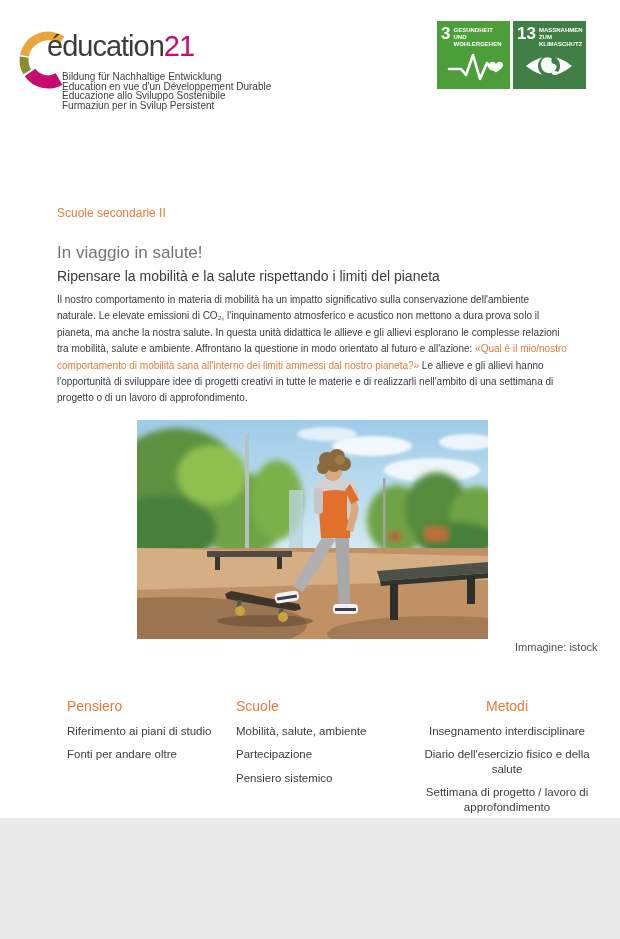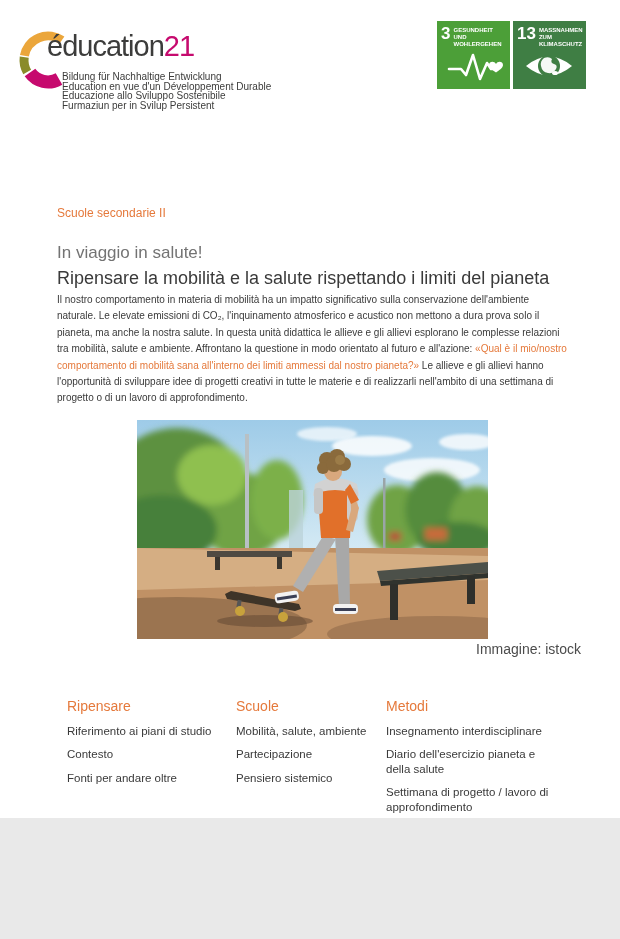--- a/index.html
+++ b/index.html
@@ -18,33 +18,33 @@
   .sdg{position:absolute;top:21px;width:73px;height:68px;color:#fff;}
   .sdg.g3{left:437px;}
   .sdg.g13{left:513px;}
   .sdg .head{display:flex;align-items:flex-start;padding:4px 3px 0 4px;}
   .sdg .n{font-size:17px;font-weight:bold;line-height:17px;margin-right:3px;}
   .sdg .lbl{font-size:6px;font-weight:bold;line-height:6.8px;letter-spacing:0;padding-top:2px;}
   .sdg svg{position:absolute;left:0;bottom:2px;}
   
   .audience{position:absolute;left:57px;top:206px;font-size:12px;color:#e5793b;}
   .title{position:absolute;left:57px;top:243px;font-size:17px;color:#737373;}
-  .subtitle{position:absolute;left:57px;top:268px;font-size:18px;color:#3a3a3a;}
+  .subtitle{position:absolute;left:57px;top:268px;font-size:14px;color:#3a3a3a;}
   .body-par{position:absolute;left:57px;top:292px;width:512px;font-size:10px;line-height:16.4px;color:#3a3a3a;}
   .body-par .quote{color:#e5793b;}
   
   .photo{position:absolute;left:137px;top:420px;width:351px;height:219px;overflow:hidden;}
-  .caption{position:absolute;left:476px;top:641px;font-size:14px;color:#4c4c4c;text-align:center;}
+  .caption{position:absolute;left:515px;top:641px;font-size:11px;color:#4c4c4c;text-align:center;}
   
   .col{position:absolute;top:699px;font-size:11.5px;line-height:14.5px;}
   .col .h{font-size:14px;color:#e5793b;margin:0 0 10px 0;}
   .col .item{margin:0 0 9px 0;color:#3a3a3a;}
   .col.c1{left:67px;width:175px;}
   .col.c2{left:236px;width:150px;}
-  .col.c3{left:386px;width:172px;}
+  .col.c3{left:421px;width:172px;text-align:center;}
   .col .item.link{text-decoration:underline;cursor:pointer;}
   
   .footer-brand{position:absolute;left:57px;top:871px;font-size:9px;color:#2b2b2b;}
   .stripe{position:absolute;left:57px;top:907px;width:506px;height:17px;display:flex;}
   .stripe div{height:100%;}
 </style>
 </head>
 <body>
 
 <div class="page">
@@ -194,35 +194,34 @@
             <circle cx="186" cy="48" r="6"></circle>
           <circle cx="197" cy="44" r="8"></circle>
         </g>
         <circle cx="203" cy="40" r="5" fill="#9c7c48"></circle>
       </g>
     </svg>
   </div>
   <div class="caption">Immagine: istock</div>
 
   <div class="col c1">
-    <div class="h">Ripensare</div>
+    <div class="h">Pensiero</div>
     <div class="item">Riferimento ai piani di studio</div>
-    <div class="item">Contesto</div>
     <div class="item">Fonti per andare oltre</div>
   </div>
   <div class="col c2">
     <div class="h">Scuole</div>
     <div class="item">Mobilità, salute, ambiente</div>
     <div class="item">Partecipazione</div>
     <div class="item">Pensiero sistemico</div>
   </div>
   <div class="col c3">
     <div class="h">Metodi</div>
     <div class="item">Insegnamento interdisciplinare</div>
-    <div class="item">Diario dell'esercizio pianeta e della salute</div>
+    <div class="item">Diario dell'esercizio fisico e della salute</div>
     <div class="item">Settimana di progetto / lavoro di approfondimento</div>
   </div>
 
   <div class="footer-brand">éducation21</div>
   <div class="stripe">
     <div style="width: 80px; background-color: rgb(239, 169, 0);"></div>
     <div style="width: 48px; background-color: rgb(209, 10, 111);"></div>
     <div style="width: 100px; background-color: rgb(166, 194, 56);"></div>
     <div style="width: 70px; background-color: rgb(94, 156, 69);"></div>
     <div style="width: 100px; background-color: rgb(124, 78, 99);"></div>

